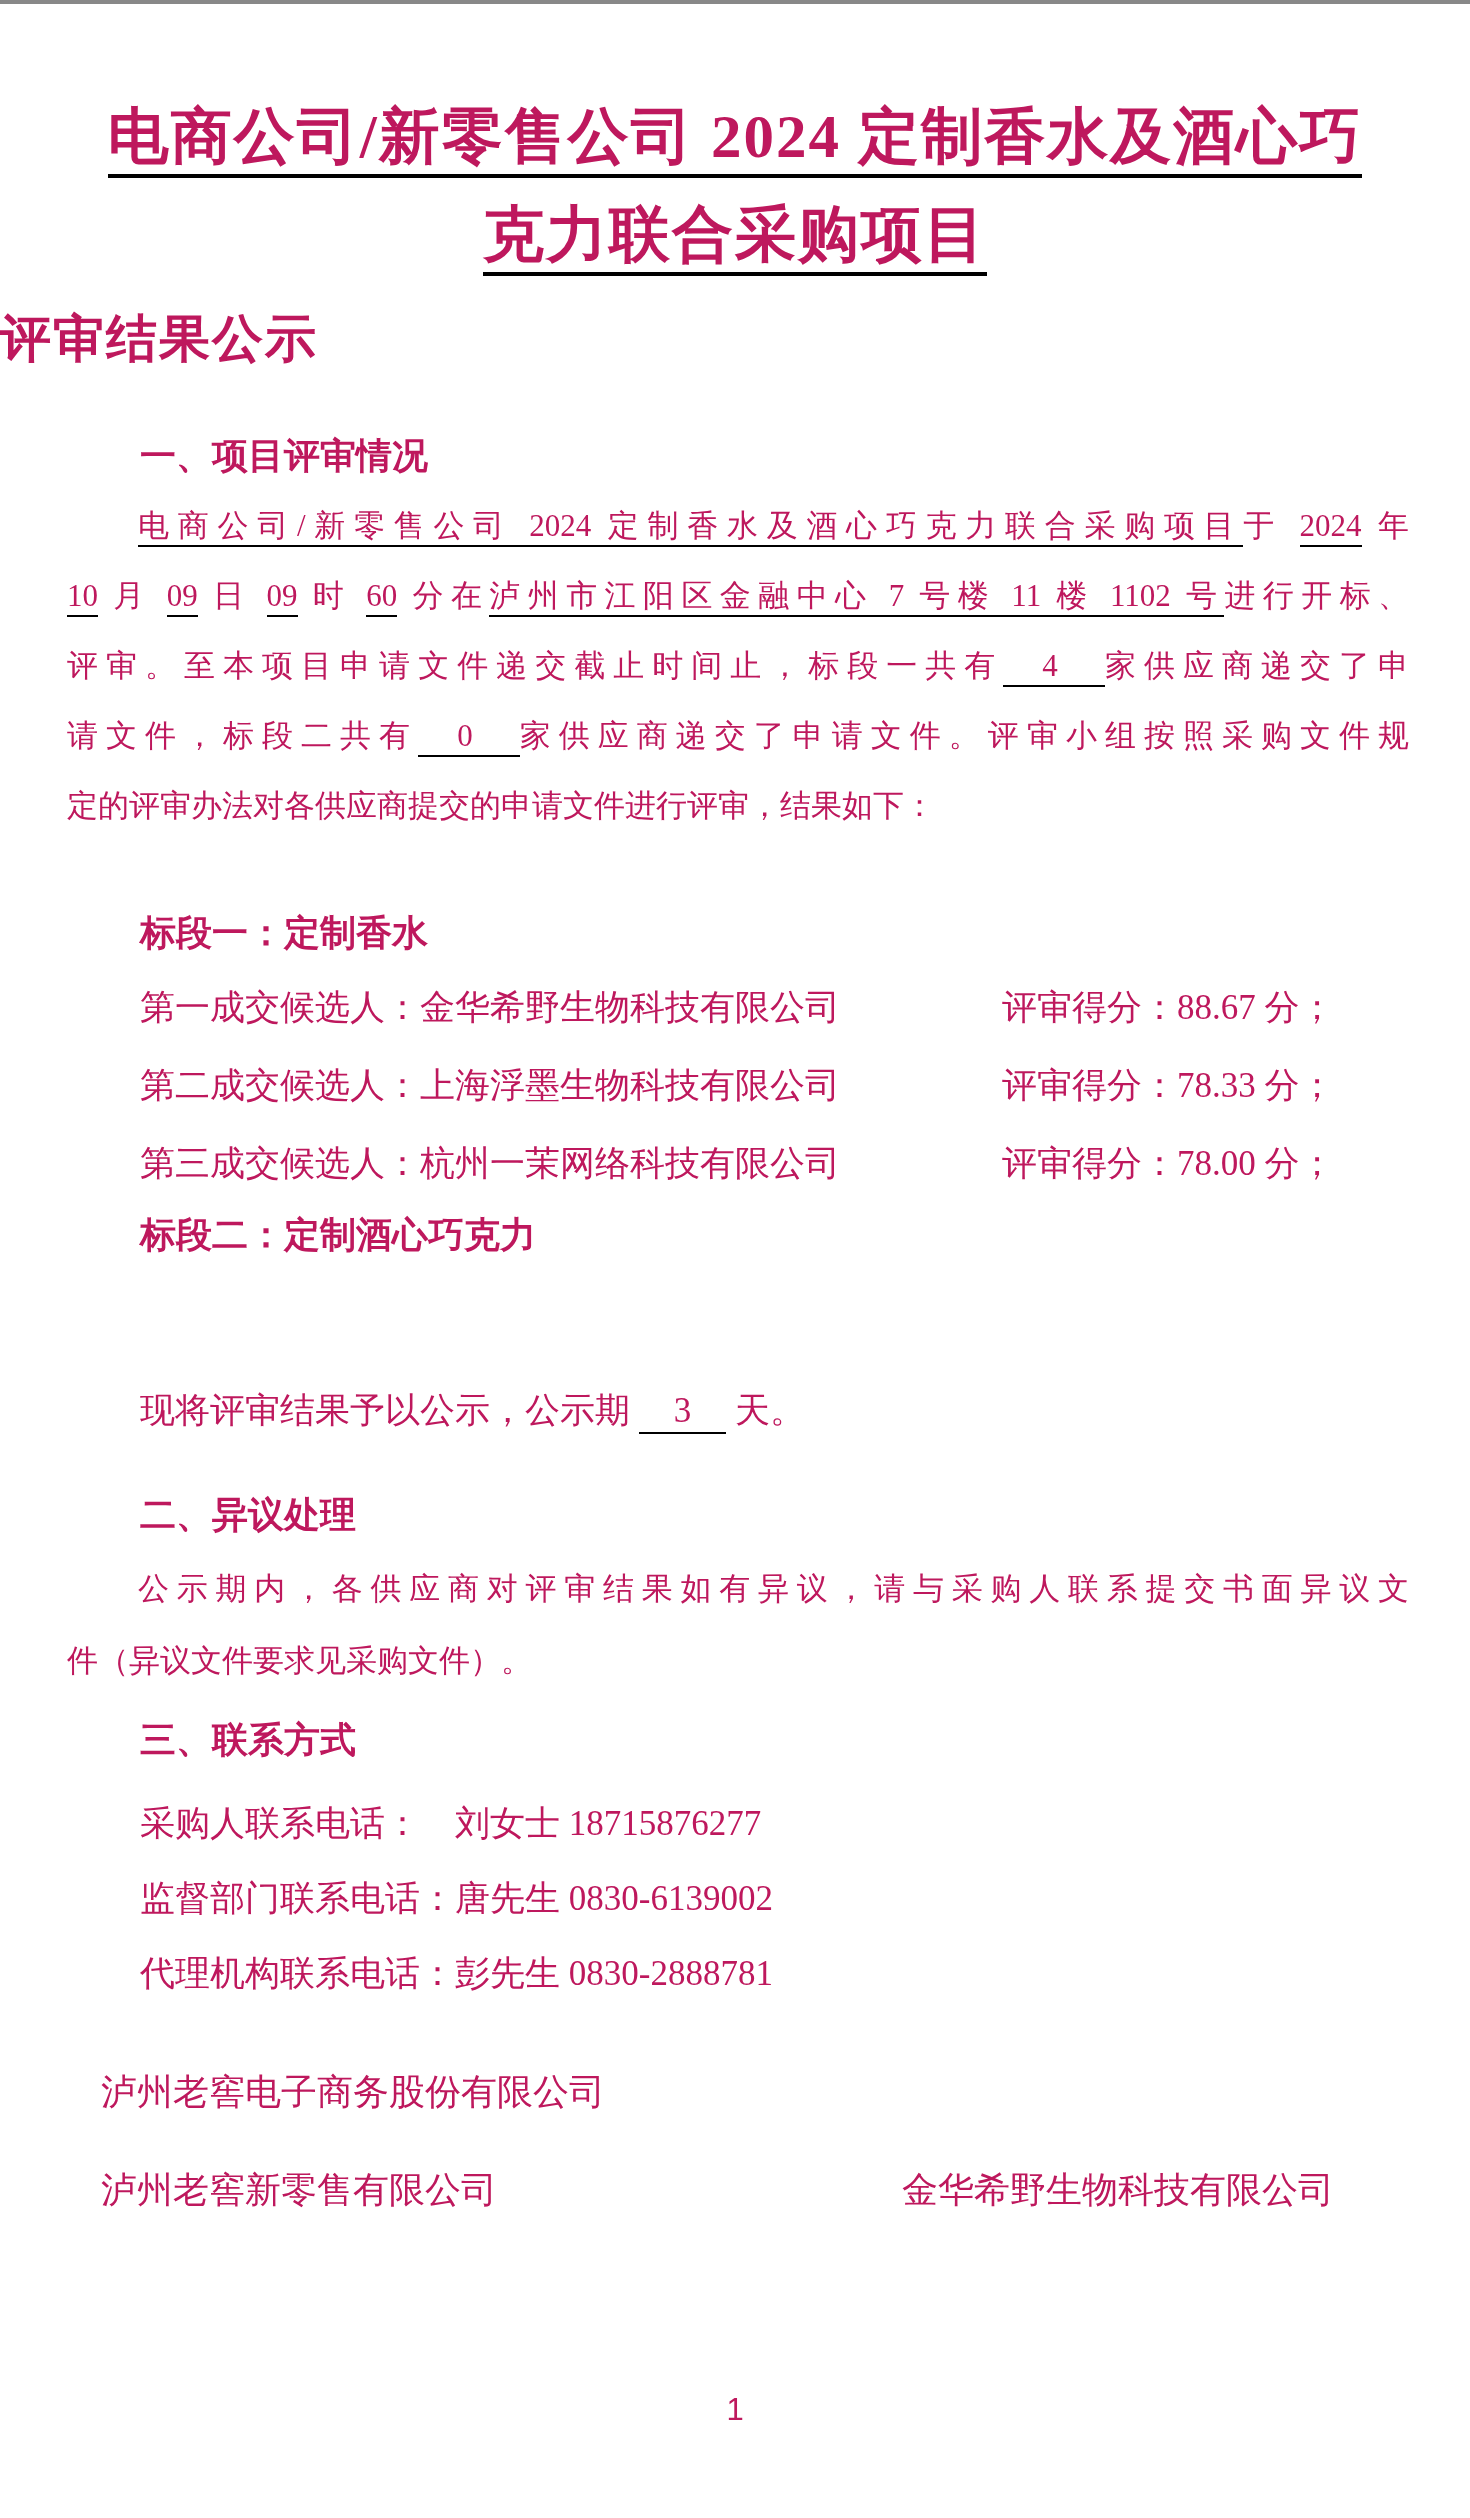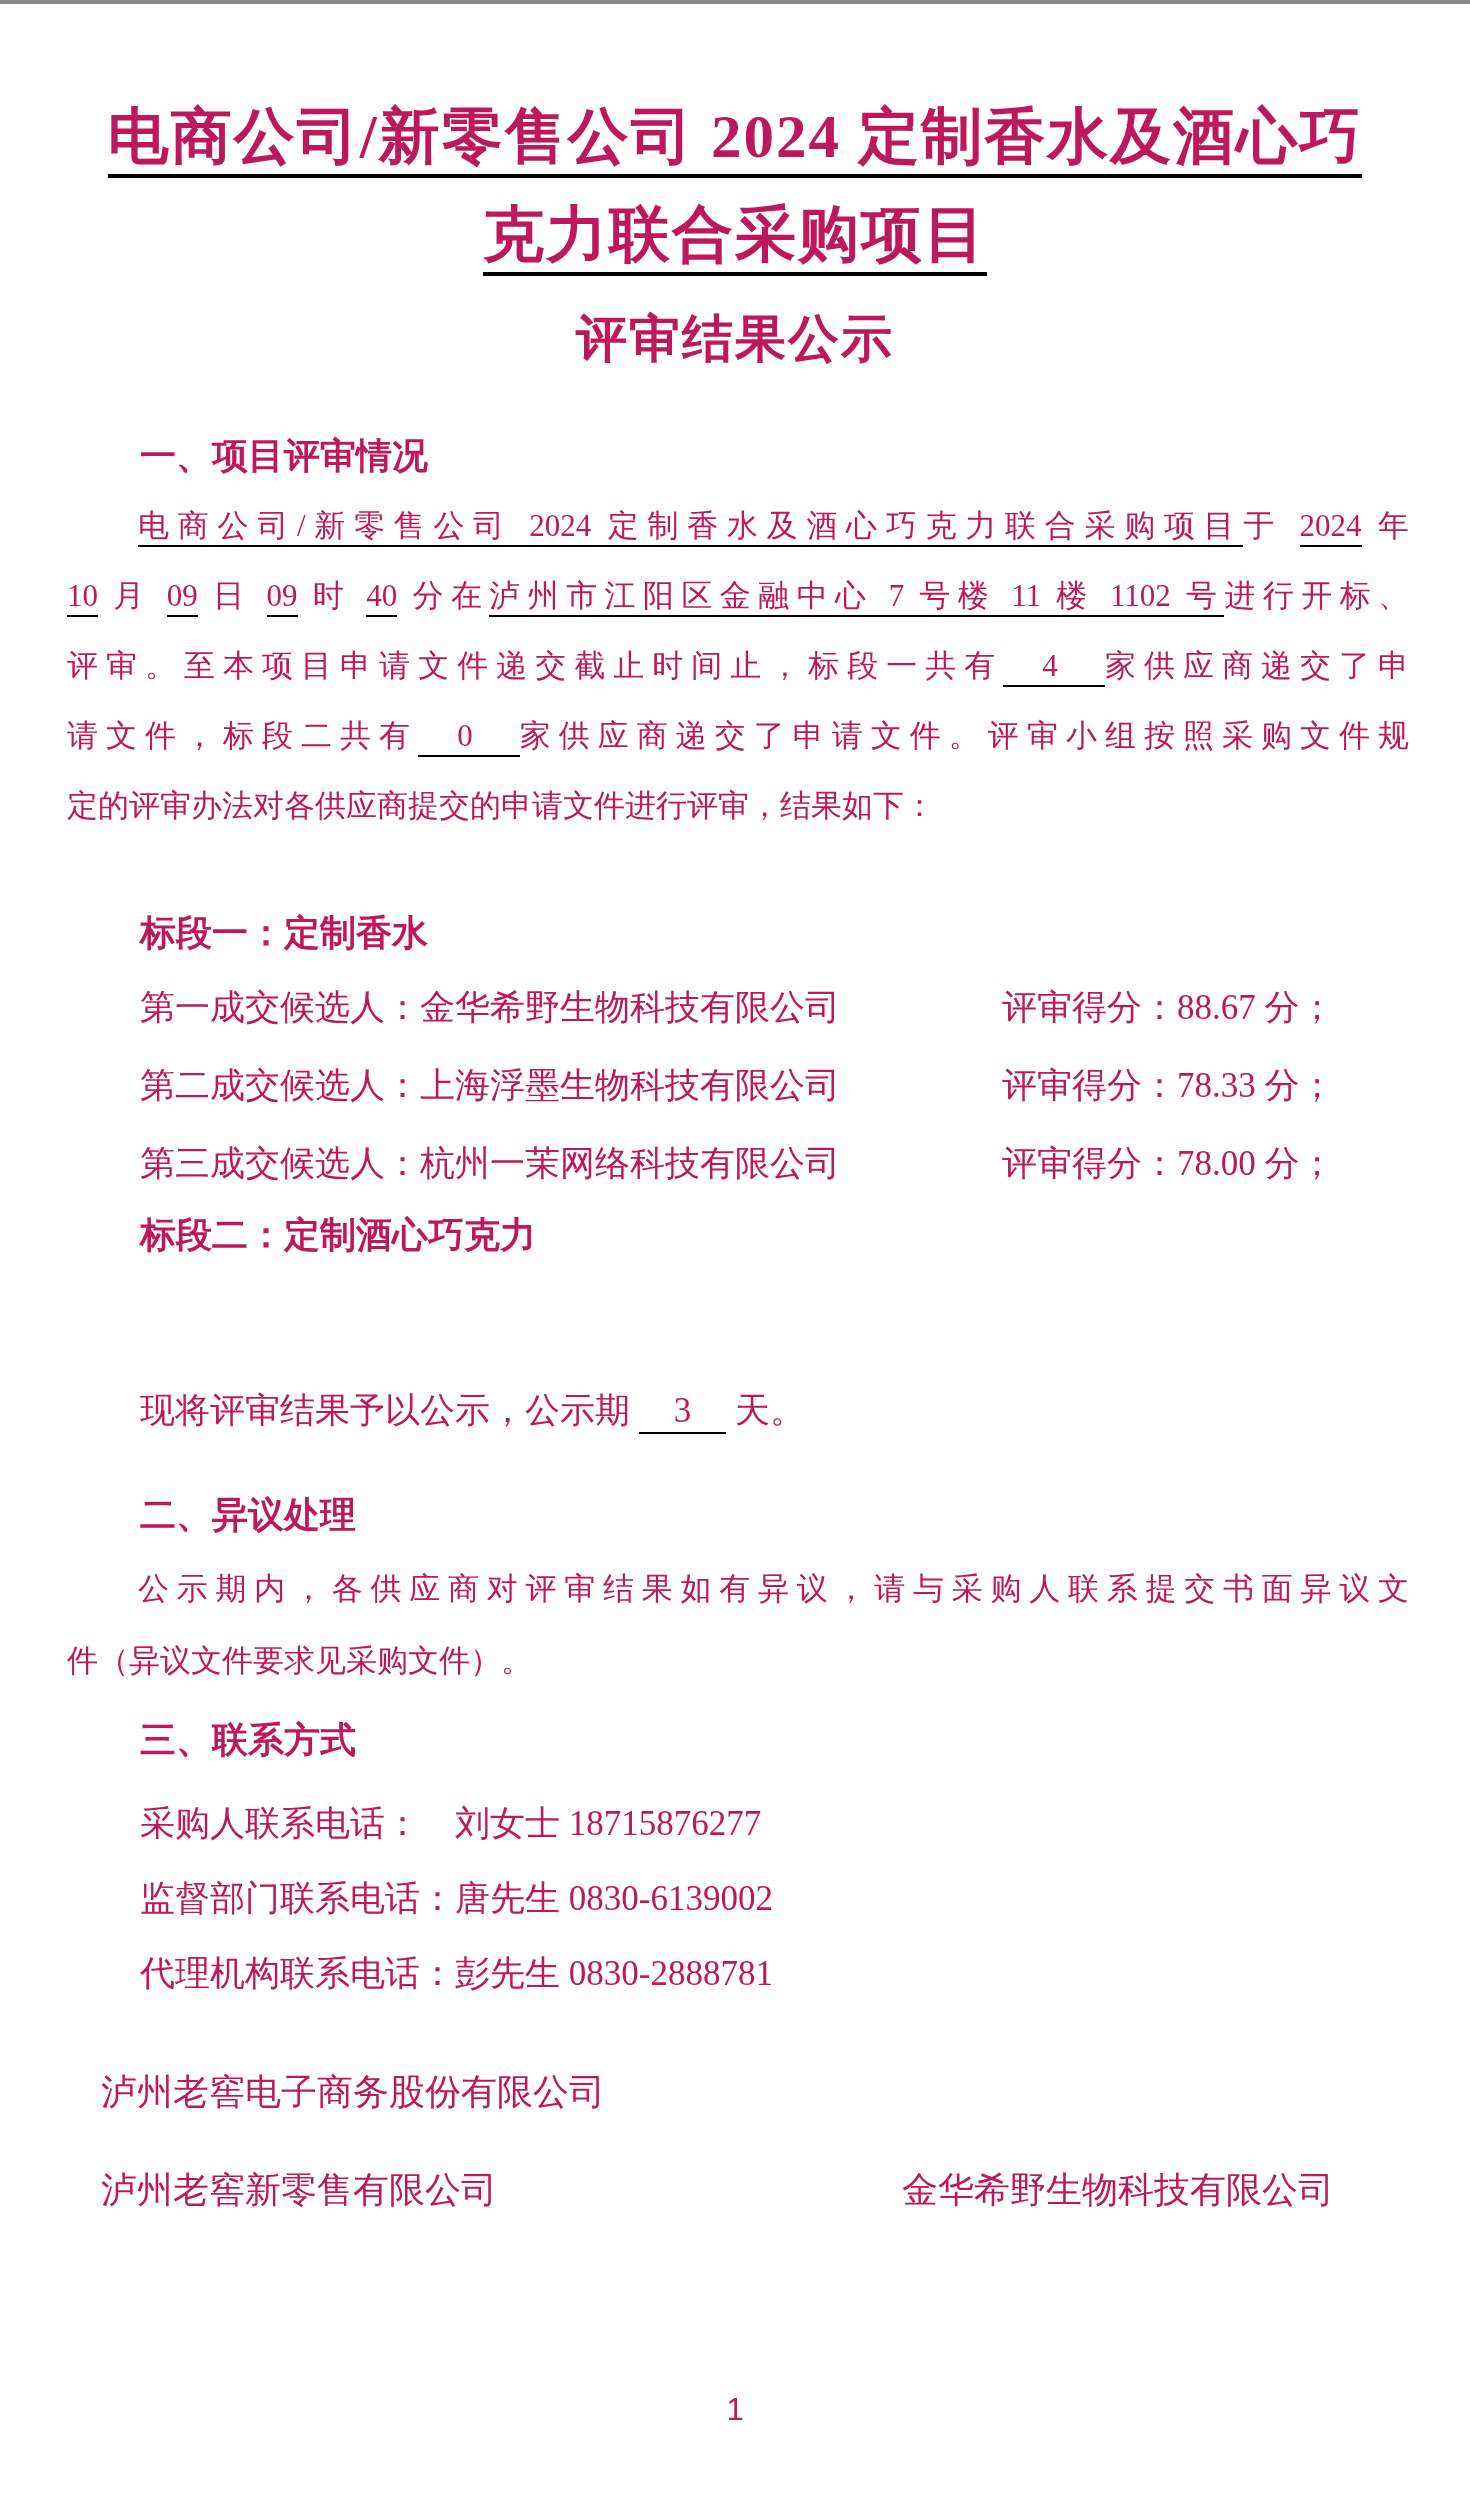--- a/index.html
+++ b/index.html
@@ -10,21 +10,21 @@
     background:#ffffff;
     color:#be185d;
     font-family:"Liberation Serif","DejaVu Serif",serif;
     overflow:hidden;
   }
   .abs{position:absolute;}
   
   .title-wrap{top:84px;left:0;width:100%;text-align:center;
     font-size:61px;font-weight:bold;line-height:98px;letter-spacing:2px;}
   .tu{border-bottom:4.9px solid #000;padding-bottom:3.9px;}
-  .subtitle{top:304px;left:0;width:100%;text-align:center;
+  .subtitle{top:304px;left:0;width:100%;
     font-size:51px;font-weight:bold;line-height:63px;letter-spacing:2px;}
   
   .h{font-family:"Liberation Sans","DejaVu Sans",sans-serif;
     font-weight:bold;font-size:36px;line-height:45px;left:140px;}
   .h1{top:429px;} .lot1h{top:906px;} .lot2h{top:1208px;}
   .h2{top:1488px;} .h3{top:1713px;}
   
   .para{left:67px;width:1342px;font-size:31px;}
   .intro{top:487px;}
   .p2{top:1549px;}
@@ -60,21 +60,21 @@
     <div><span class="tu">电商公司/新零售公司 2024 定制香水及酒心巧</span></div>
     <div><span class="tu">克力联合采购项目</span></div>
   </div>
 
   <div class="abs subtitle">评审结果公示</div>
 
   <div class="abs h h1">一、项目评审情况</div>
 
   <div class="abs para intro">
     <div class="jline indent"><span class="useg">电商公司/新零售公司 2024 定制香水及酒心巧克力联合采购项目</span><span>于 </span><span class="useg">2024</span><span> 年</span></div>
-    <div class="jline"><span class="useg">10</span><span> 月 </span><span class="useg">09</span><span> 日 </span><span class="useg">09</span><span> 时 </span><span class="useg">40</span><span> 分在</span><span class="useg">泸州市江阳区金融中心 7 号楼 11 楼 1102 号</span><span>进行开标、</span></div>
+    <div class="jline"><span class="useg">10</span><span> 月 </span><span class="useg">09</span><span> 日 </span><span class="useg">09</span><span> 时 </span><span class="useg">60</span><span> 分在</span><span class="useg">泸州市江阳区金融中心 7 号楼 11 楼 1102 号</span><span>进行开标、</span></div>
     <div class="jline"><span>评审。至本项目申请文件递交截止时间止，标段一共有</span><span class="useg">　4　</span><span>家供应商递交了申</span></div>
     <div class="jline"><span>请文件，标段二共有</span><span class="useg">　0　</span><span>家供应商递交了申请文件。评审小组按照采购文件规</span></div>
     <div class="jline lastline"><span>定的评审办法对各供应商提交的申请文件进行评审，结果如下：</span></div>
   </div>
 
   <div class="abs h lot1h">标段一：定制香水</div>
 
   <div class="abs cands">
     <div class="cand-row">
       <span class="cand-label">第一成交候选人：金华希野生物科技有限公司</span><span>评审得分：88.67 分；</span>

